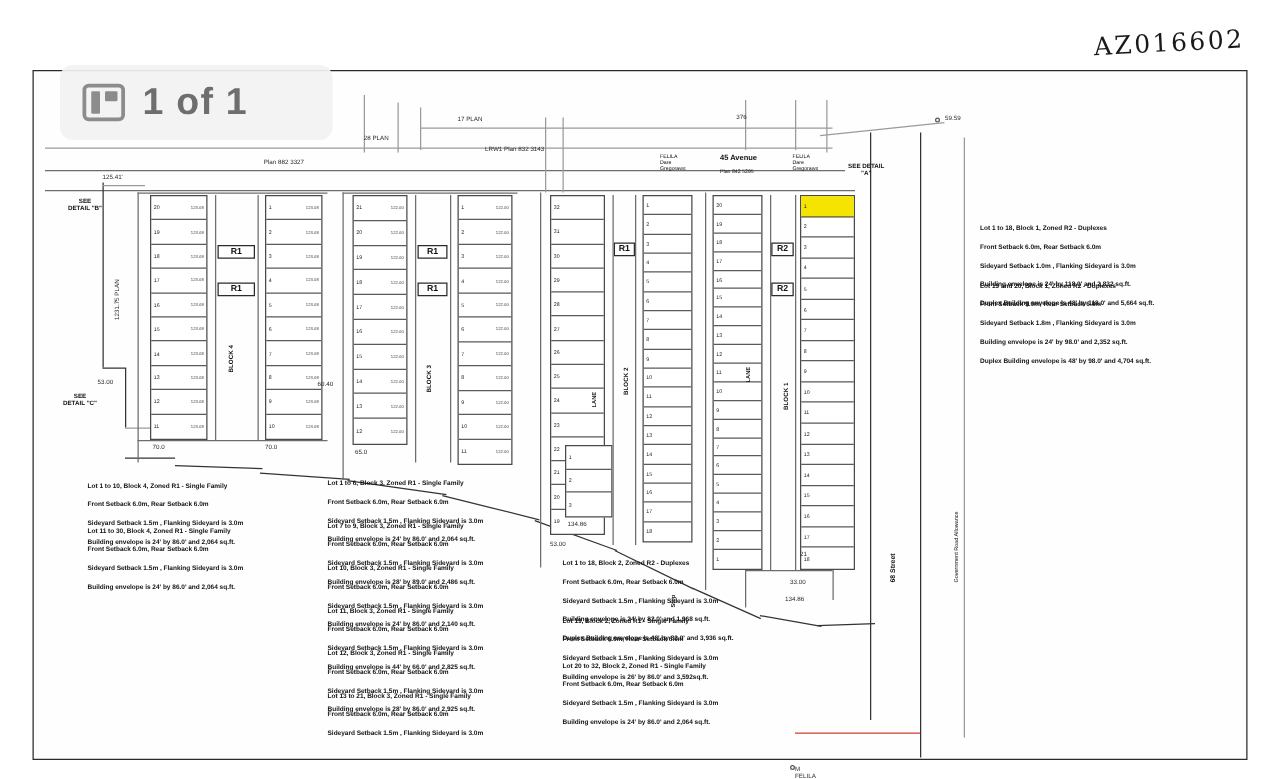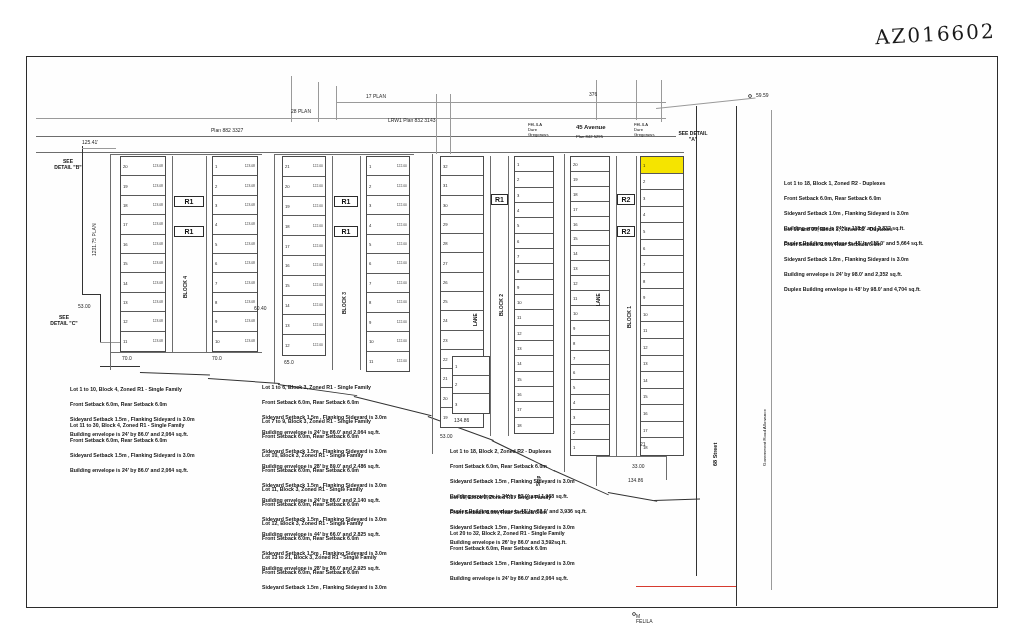--- a/index.html
+++ b/index.html
@@ -812,14 +812,18 @@
       <span>Building envelope is 26' by 86.0' and 3,592sq.ft.</span>
     </div>
     <div class="note" style="left:414px; top:464px; width:200px;"><span class="ttl">Lot 20 to 32, Block 2, Zoned R1 - Single Family</span><br>
       <span>Front Setback 6.0m, Rear Setback 6.0m</span><br>
       <span>Sideyard Setback 1.5m , Flanking Sideyard is 3.0m</span><br>
       <span>Building envelope is 24' by 86.0' and 2,064 sq.ft.</span>
     </div>
 
   </div>
 
+  <div class="page-badge">
+    <div class="pg-icon"></div>
+    <div class="pg-text">1 of 1</div>
+  </div>
 
 </div>
 
 </body></html>

